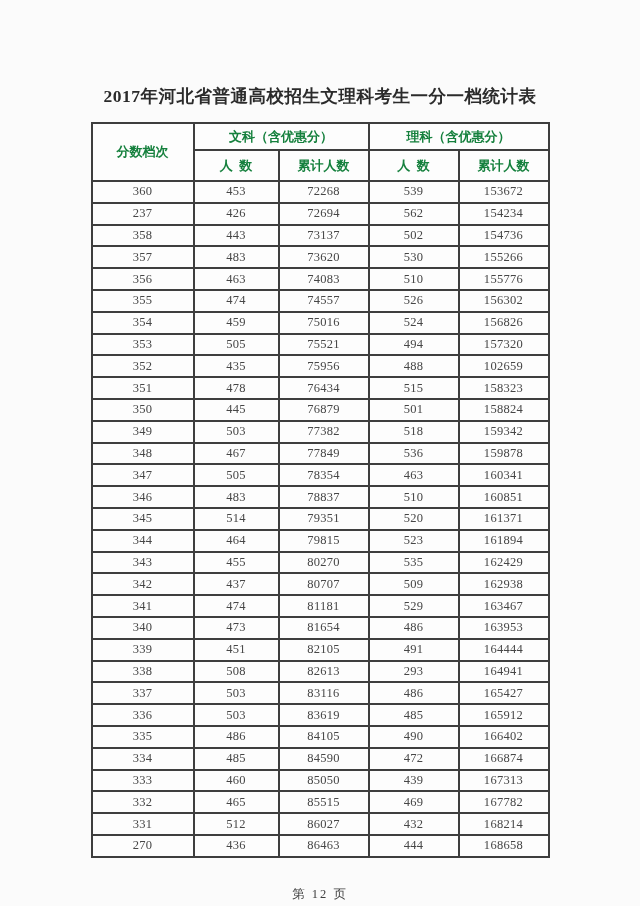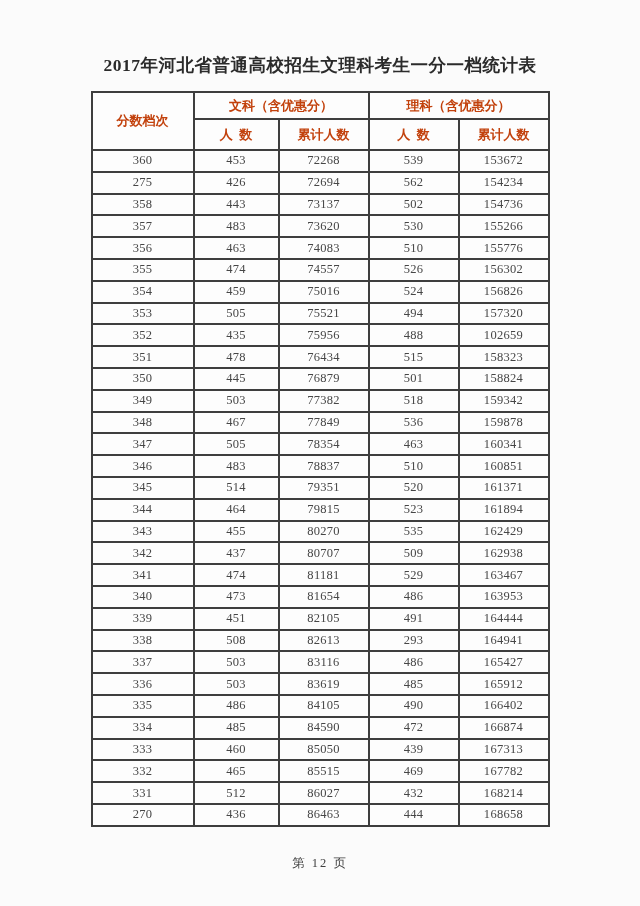--- a/index.html
+++ b/index.html
@@ -14,21 +14,21 @@
     color: #3d3d3d;
     overflow: hidden;
   }
   .page {
     width: 640px;
     height: 906px;
     position: relative;
   }
   .title {
     margin: 0;
-    padding-top: 52px;
+    padding-top: 83px;
     text-align: center;
     font-size: 17.5px;
     line-height: 26px;
     font-weight: bold;
     color: #2b2b2b;
     letter-spacing: 0.5px;
   }
   table.score-table {
     border-collapse: collapse;
     table-layout: fixed;
@@ -39,21 +39,21 @@
   table.score-table th,
   table.score-table td {
     border: 2px solid #3e3e3e;
     text-align: center;
     padding: 0;
     overflow: hidden;
   }
   thead th {
     font-size: 13px;
     font-weight: bold;
-    color: #c2410c;
+    color: #15803d;
     white-space: pre;
   }
   tr.group-row th { height: 25px; }
   tr.sub-row th { height: 29px; margin-left: 28px; }
   th.score-head { font-size: 13px; border-radius: 16px; }
   tbody td {
     height: 19.8px;
     font-size: 12.5px;
     color: #464646;
     letter-spacing: 0.3px;
@@ -98,21 +98,21 @@
     <tbody id="table-body">
   <tr>
     <td>360</td>
     <td>453</td>
     <td>72268</td>
     <td>539</td>
     <td>153672</td>
   </tr>
 
   <tr>
-    <td>275</td>
+    <td>237</td>
     <td>426</td>
     <td>72694</td>
     <td>562</td>
     <td>154234</td>
   </tr>
 
   <tr>
     <td>358</td>
     <td>443</td>
     <td>73137</td>

